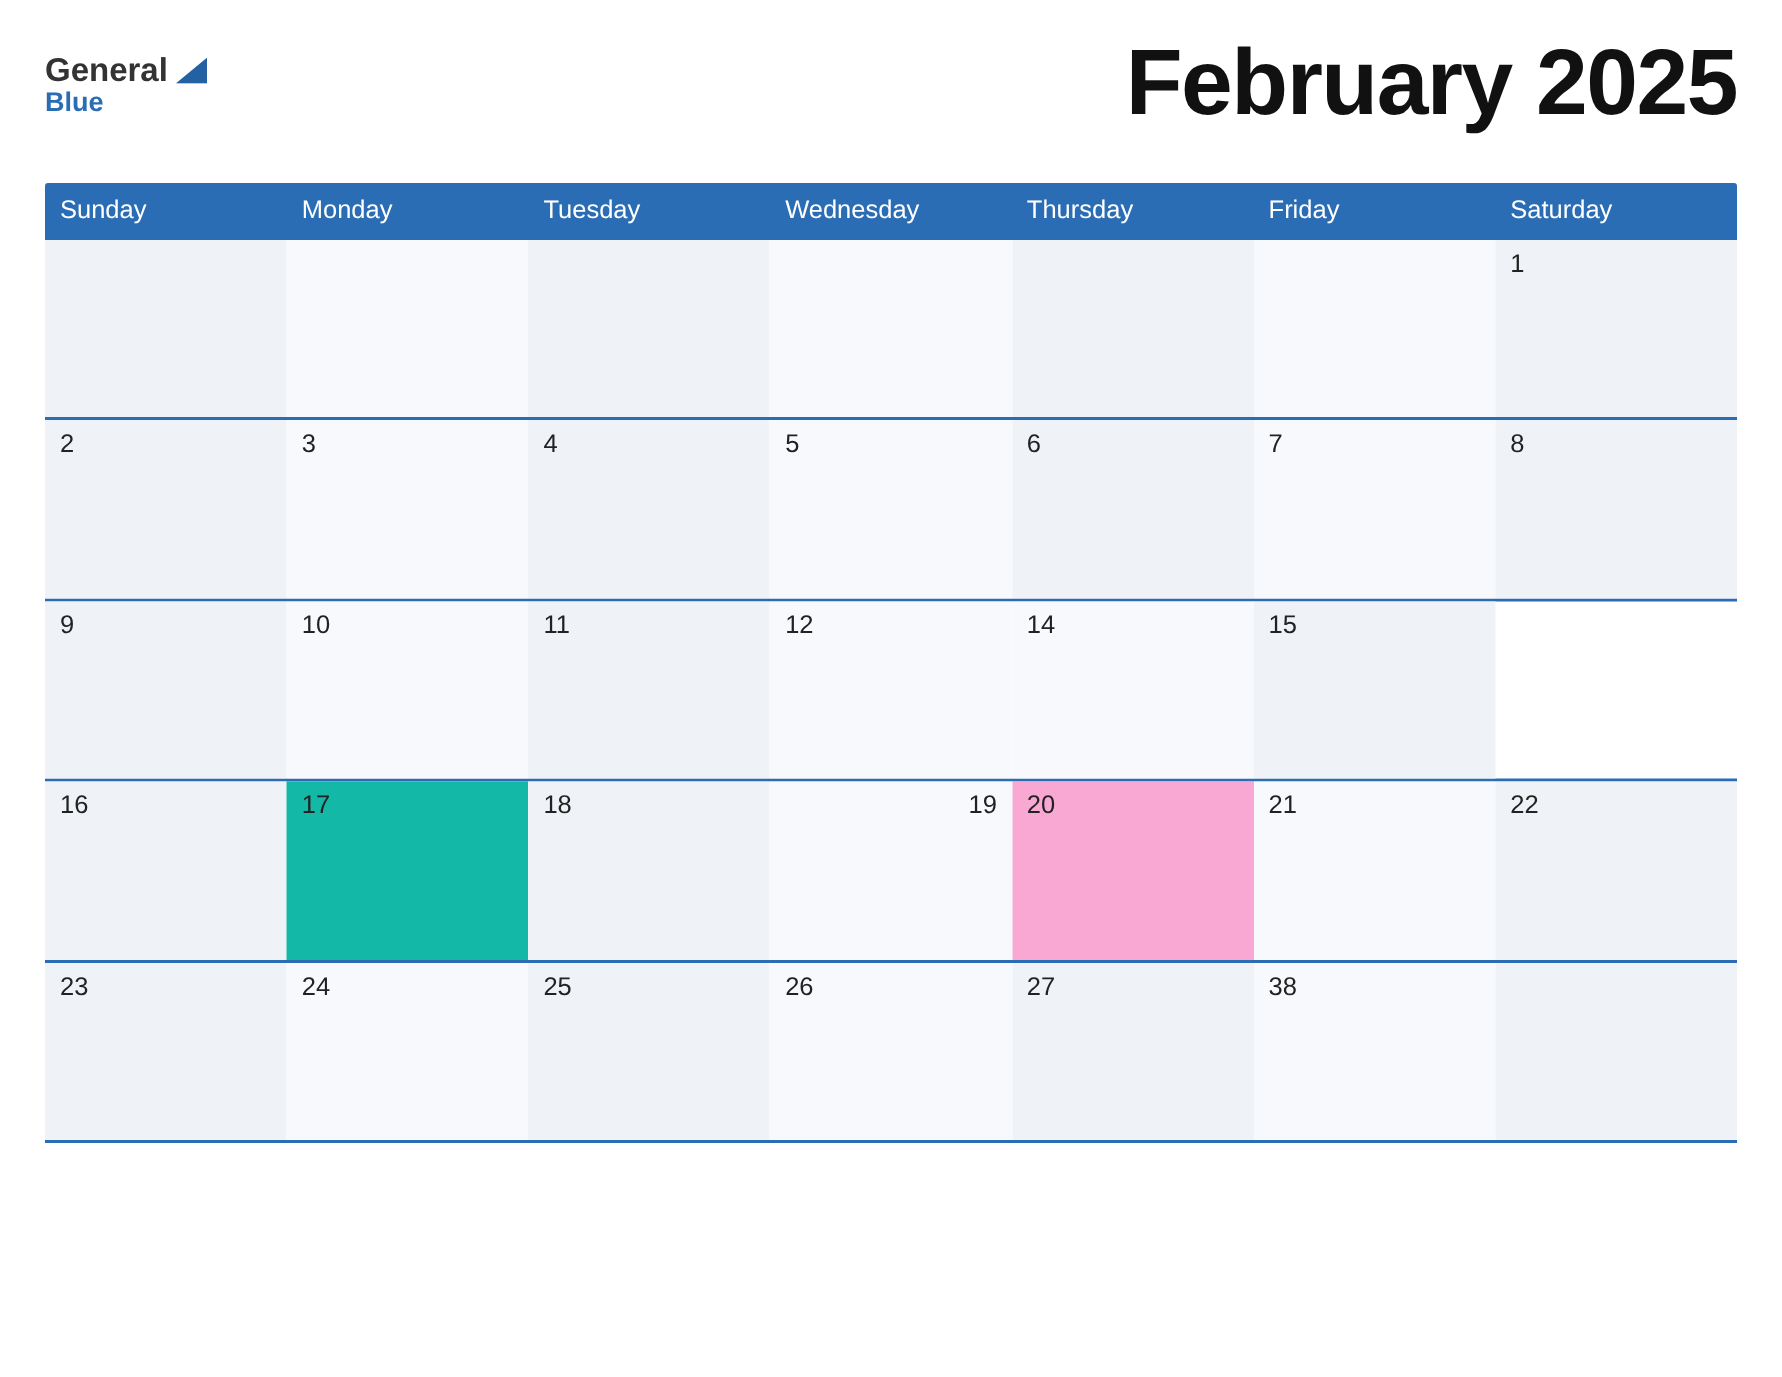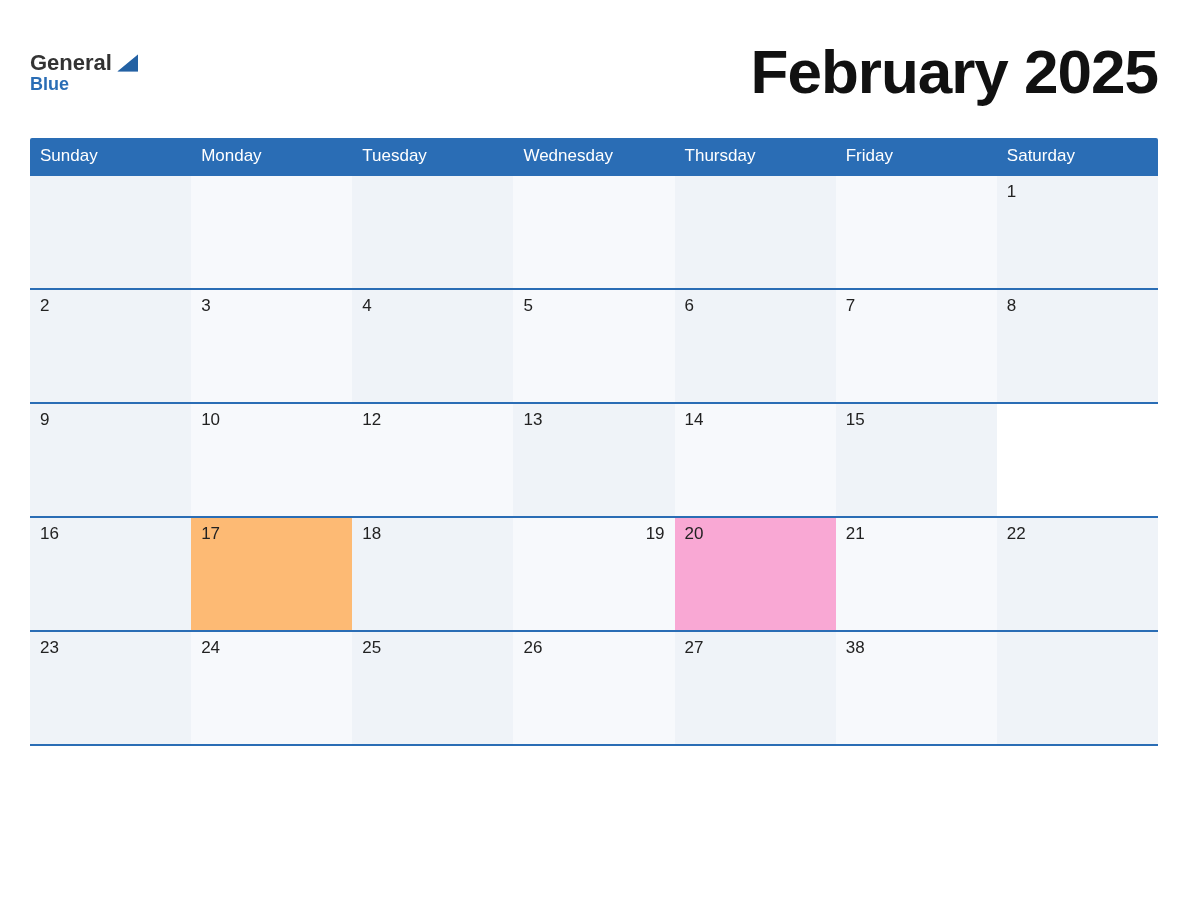--- a/index.html
+++ b/index.html
@@ -12,21 +12,21 @@
       width: 1188px;
       height: 918px;
       background: #ffffff;
       font-family: Arial, sans-serif;
       overflow: hidden;
     }
 
     .page {
       width: 1188px;
       height: 782px;
-      padding: 36px 30px;
+      padding: 20px 30px;
       display: flex;
       flex-direction: column;
     }
 
     .header {
       display: flex;
       align-items: center;
       justify-content: space-between;
       margin-bottom: 10px;
     }
@@ -197,38 +197,38 @@
             <span class="day-number">8</span>
           </div>
         </div>
         <div class="calendar-week" style="border-top: 2px solid rgb(42, 109, 181);">
           <div class="calendar-cell" style="background: rgb(239, 243, 248);">
             <span class="day-number">9</span>
           </div>
           <div class="calendar-cell" style="background: rgb(247, 249, 252);">
             <span class="day-number">10</span>
           </div>
+          <div class="calendar-cell" style="background: rgb(239, 243, 248);">
+            <span class="day-number">11</span>
+          </div>
           <div class="calendar-cell" style="background: rgb(247, 249, 252);">
             <span class="day-number">12</span>
           </div>
-          <div class="calendar-cell" style="background: rgb(239, 243, 248);">
-            <span class="day-number">13</span>
-          </div>
           <div class="calendar-cell" style="background: rgb(247, 249, 252);">
             <span class="day-number">14</span>
           </div>
           <div class="calendar-cell" style="background: rgb(239, 243, 248);">
             <span class="day-number">15</span>
           </div>
         </div>
         <div class="calendar-week" style="border-top: 2px solid rgb(42, 109, 181);">
           <div class="calendar-cell" style="background: rgb(239, 243, 248);">
             <span class="day-number">16</span>
           </div>
-          <div class="calendar-cell" style="background: #fdba74;">
+          <div class="calendar-cell" style="background: #14b8a6;">
             <span class="day-number">17</span>
           </div>
           <div class="calendar-cell" style="background: rgb(239, 243, 248);">
             <span class="day-number">18</span>
           </div>
           <div class="calendar-cell" style="background: rgb(247, 249, 252); text-align: right;">
             <span class="day-number">19</span>
           </div>
           <div class="calendar-cell" style="background: #f9a8d4;">
             <span class="day-number">20</span>

